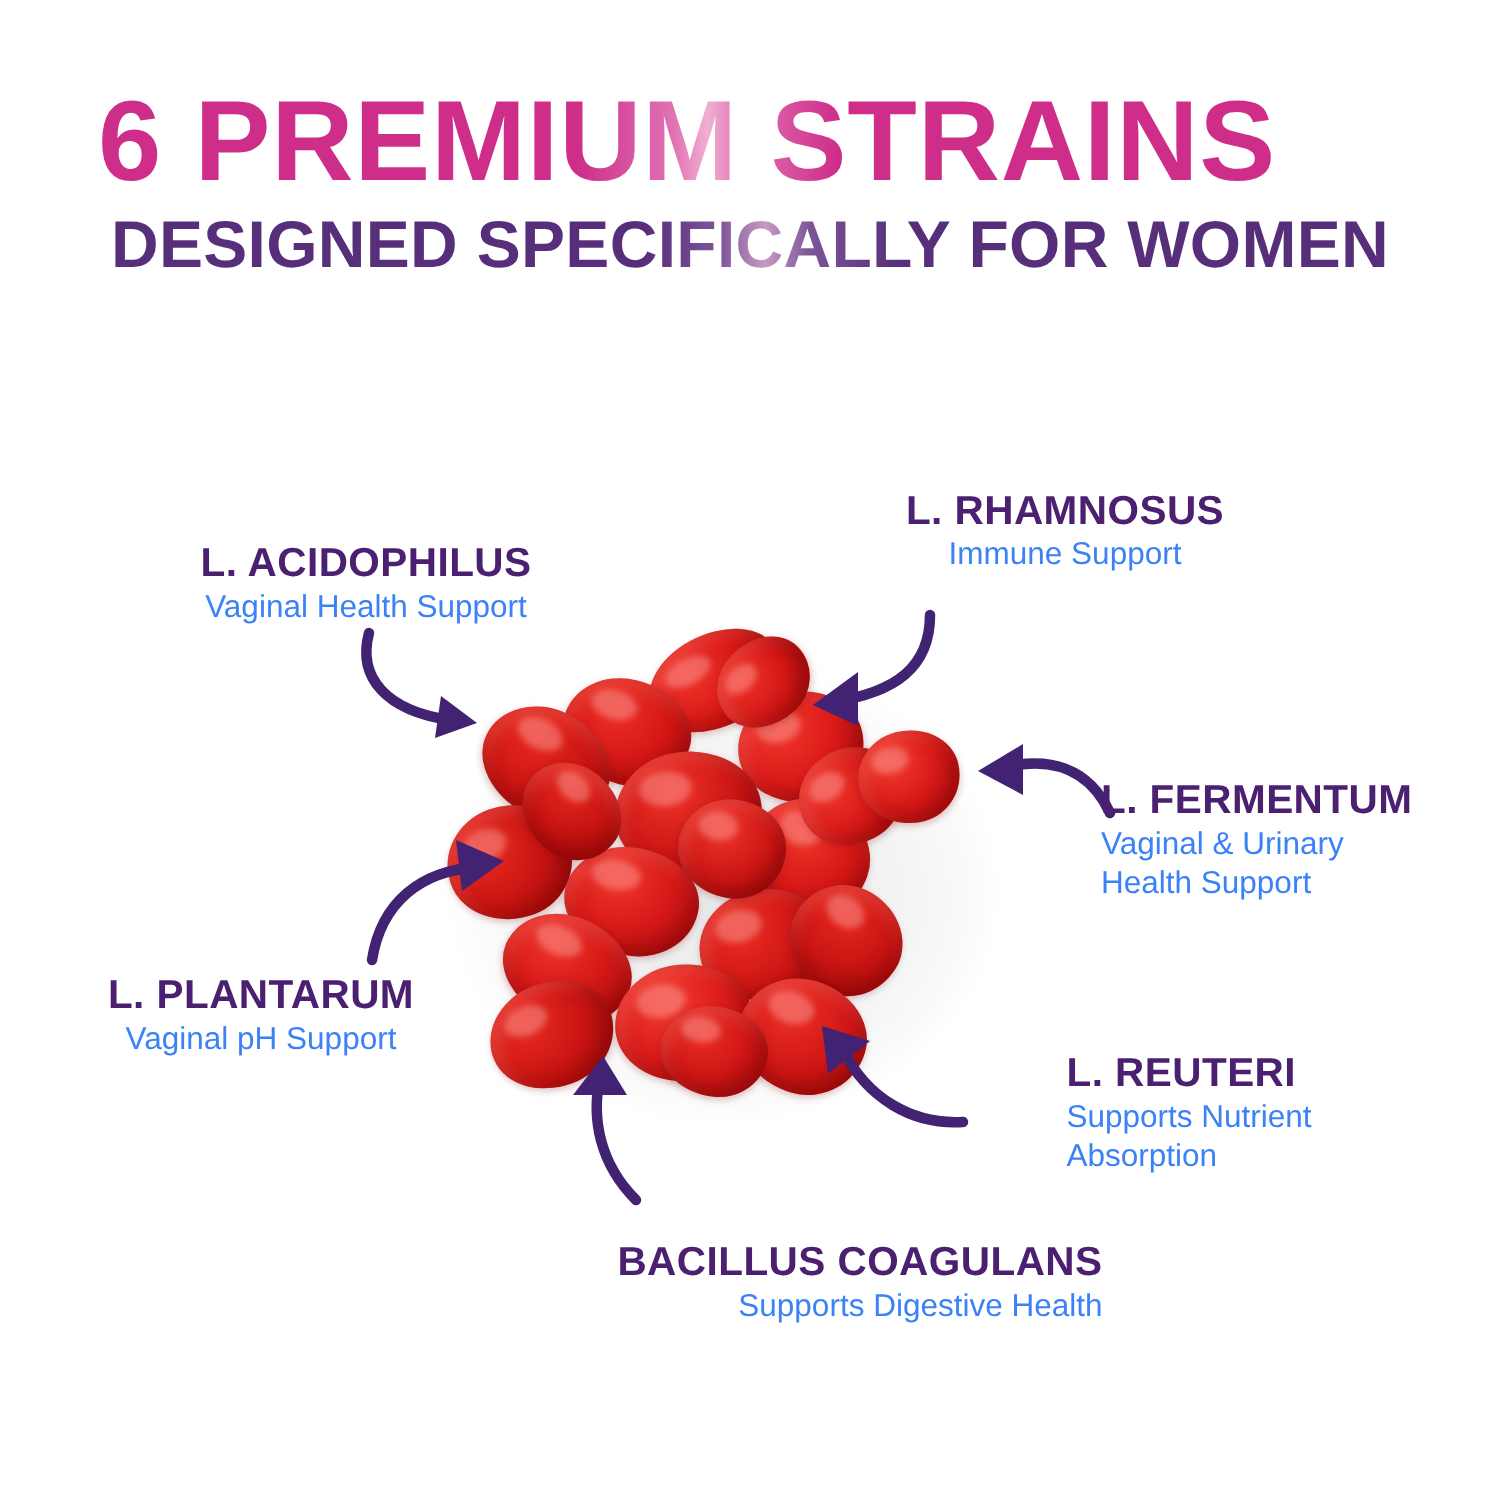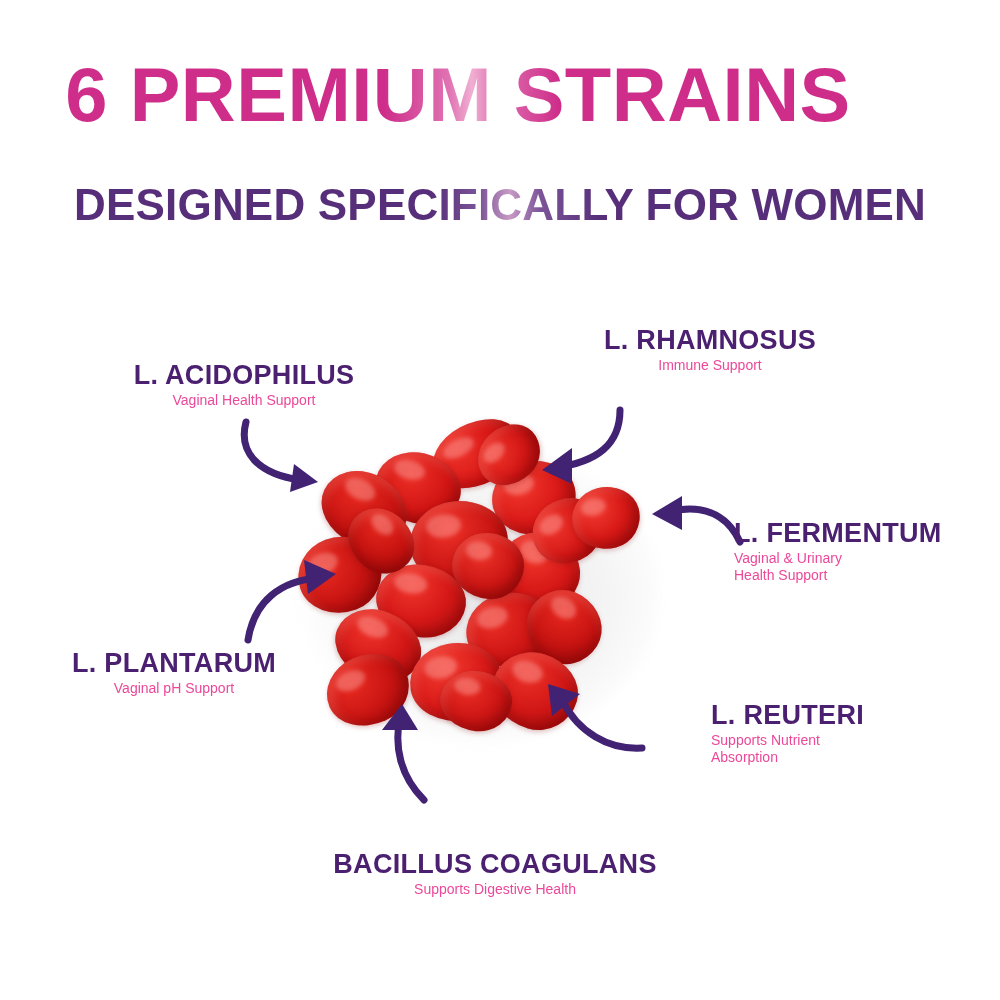--- a/index.html
+++ b/index.html
@@ -41,21 +41,20 @@
     -webkit-text-fill-color: transparent;
     margin: 0;
     white-space: nowrap;
   }
   .subheadline-wrap {
     position: absolute;
     left: 0;
     top: 142px;
     width: 1000px;
     text-align: center;
-    margin-top: 41px;
   }
   .subheadline {
     font-family: "Liberation Sans", sans-serif;
     font-weight: bold;
     font-size: 44px;
     letter-spacing: 0.2px;
     line-height: 1;
     color: #572E79;
     background-image: linear-gradient(90deg,
         #572E79 0%, #572E79 43%,
@@ -77,22 +76,22 @@
     font-weight: bold;
     font-size: 27px;
     letter-spacing: 0.3px;
     color: #4C2070;
     white-space: nowrap;
     line-height: 1.12;
   }
   .label-sub {
     font-family: "Liberation Sans", sans-serif;
     font-weight: normal;
-    font-size: 14px;
-    color: #ec4899;
+    font-size: 21px;
+    color: #3b82f6;
     line-height: 1.22;
     white-space: nowrap;
     margin-top: 2px;
   }
   .align-left  { text-align: left; }
   .align-center{ text-align: center; }
 
   
   .arrow-svg {
     position: absolute;
@@ -260,18 +259,18 @@
     <div class="label-title">L. PLANTARUM</div>
     <div class="label-sub">Vaginal pH Support</div>
   </div>
 
   <div class="label-block align-left" style="left:670px;top:700px;width:270px;margin-left:41px;">
     <div class="label-title">L. REUTERI</div>
     <div class="label-sub">Supports Nutrient</div>
     <div class="label-sub" style="margin-top:0;">Absorption</div>
   </div>
 
-  <div class="label-block align-center" style="left:255px;top:849px;width:480px;">
+  <div class="label-block align-center" style="left:255px;top:826px;width:480px;text-align:right;">
     <div class="label-title">BACILLUS COAGULANS</div>
     <div class="label-sub">Supports Digestive Health</div>
   </div>
 
 </div>
 
 </body></html>

